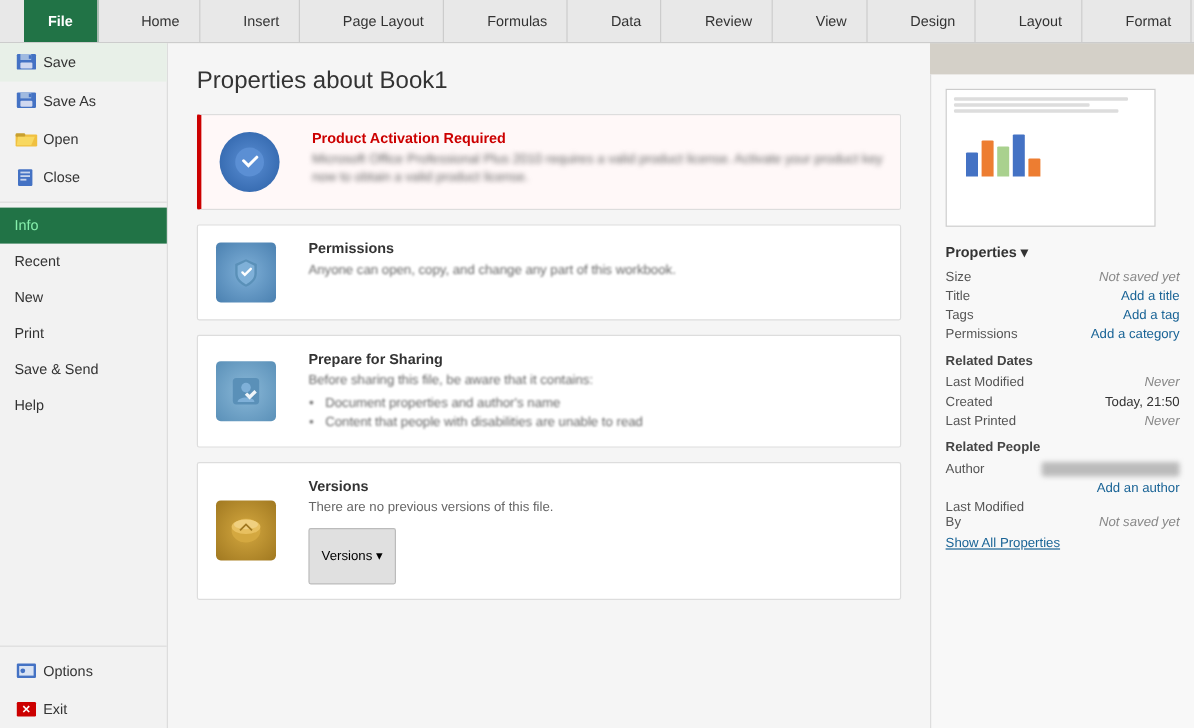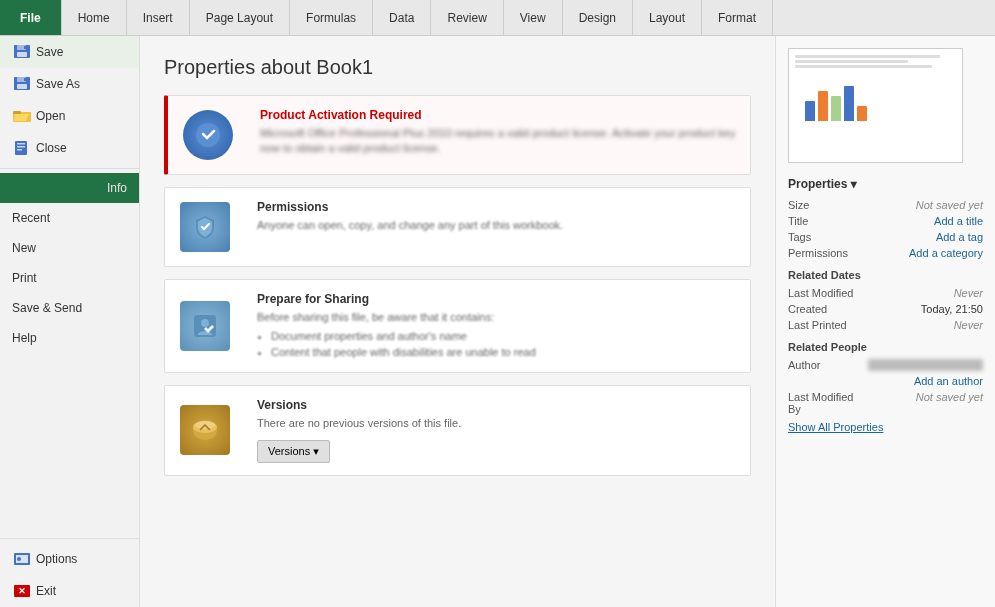--- a/index.html
+++ b/index.html
@@ -1,29 +1,29 @@
 <!DOCTYPE html>
 <html><head>
   <meta charset="utf-8">
   <style>
     * { box-sizing: border-box; margin: 0; padding: 0; }
     body { font-family: 'Segoe UI', Arial, sans-serif; font-size: 12px; background: #d4d0c8; width: 995px; height: 607px; overflow: hidden; }
 
     
     .ribbon { display: flex; align-items: stretch; height: 36px; background: #e8e8e8; border-bottom: 1px solid #ccc; }
-    .ribbon-tab { padding: 0 16px; display: flex; align-items: center; cursor: pointer; font-size: 12px; color: #333; border-right: 1px solid #ccc; }
+    .ribbon-tab { padding: 0 16px; display: flex; align-items: center; cursor: pointer; font-size: 12px; color: #333; border-right: 1px solid #ccc; margin-left: 20px; }
     .ribbon-tab.active-file { background: #217346; color: white; font-weight: bold; padding: 0 20px; }
 
     
     .main-container { display: flex; height: 571px; }
 
     
     .sidebar { width: 140px; background: #f2f2f2; border-right: 1px solid #ddd; display: flex; flex-direction: column; }
     .sidebar-menu-item { display: flex; align-items: center; padding: 8px 12px; cursor: pointer; font-size: 12px; color: #333; gap: 4px; }
-    .sidebar-menu-item.active { background: #217346; color: #e5e5e5; justify-content: flex-end; }
+    .sidebar-menu-item.active { background: #217346; color: #86efac; }
     .sidebar-menu-item.highlighted { background: #e8f0e8; }
     .sidebar-icon { width: 20px; height: 16px; display: flex; align-items: center; justify-content: center; flex-shrink: 0; }
     .sidebar-divider { height: 1px; background: #ddd; margin: 4px 0; }
 
     
     .content-area { flex: 1; background: #f5f5f5; overflow-y: auto; padding: 20px 24px; }
 
     
     .page-title { font-size: 20px; color: #333; font-weight: normal; margin-bottom: 16px; }
 
@@ -37,36 +37,36 @@
     .section-desc { font-size: 11px; color: #666; line-height: 1.4; }
     .section-desc ul { margin-left: 14px; margin-top: 4px; }
 
     
     .icon-activate { width: 50px; height: 50px; background: radial-gradient(circle, #5b8fd4, #2a5fa5); border-radius: 50%; display: flex; align-items: center; justify-content: center; color: white; font-size: 20px; }
     .icon-protect { width: 50px; height: 50px; background: radial-gradient(circle, #7fb0d8, #4a80b0); border-radius: 4px; display: flex; align-items: center; justify-content: center; color: white; font-size: 20px; }
     .icon-check { width: 50px; height: 50px; background: radial-gradient(circle, #8ab8d8, #5a90b8); border-radius: 4px; display: flex; align-items: center; justify-content: center; color: white; font-size: 18px; }
     .icon-versions { width: 50px; height: 50px; background: radial-gradient(circle, #d4a840, #a07820); border-radius: 4px; display: flex; align-items: center; justify-content: center; color: white; font-size: 18px; }
 
     
-    .versions-btn { display: inline-flex; align-items: center; gap: 4px; background: #e0e0e0; border: 1px solid #bbb; border-radius: 2px; padding: 4px 10px; cursor: pointer; font-size: 11px; margin-top: 8px; }
-
-    
-    .right-panel { width: 220px; background: #f8f8f8; border-left: 1px solid #ddd; padding: 12px; overflow-y: auto; flex-shrink: 0; }
+    .versions-btn { display: inline-flex; align-items: center; gap: 4px; background: #e0e0e0; border: 1px solid #bbb; border-radius: 2px; padding: 16px 10px; cursor: pointer; font-size: 11px; margin-top: 8px; }
+
+    
+    .right-panel { width: 220px; background: #f8f8f8; border-left: 1px solid #ddd; padding: 12px; overflow-y: auto; flex-shrink: 0; margin-top: 26px; }
 
     
     .preview-thumbnail { width: 175px; height: 115px; background: white; border: 1px solid #ccc; margin-bottom: 14px; display: flex; align-items: center; justify-content: center; overflow: hidden; position: relative; }
     .thumbnail-lines { width: 100%; height: 100%; padding: 6px; }
     .thumb-row { height: 3px; background: #ddd; margin-bottom: 2px; border-radius: 1px; }
     .thumb-chart { display: flex; align-items: flex-end; gap: 3px; height: 45px; margin-top: 8px; padding: 0 10px; }
     .thumb-bar { background: #4472c4; border-radius: 1px 1px 0 0; }
 
     
     .props-header { font-size: 12px; font-weight: bold; color: #333; margin-bottom: 8px; display: flex; align-items: center; gap: 4px; cursor: pointer; }
     .props-group-title { font-size: 11px; font-weight: bold; color: #444; margin: 10px 0 6px 0; }
-    .prop-row { display: flex; justify-content: space-between; margin-bottom: 4px; font-size: 11px; }
+    .prop-row { display: flex; justify-content: space-between; margin-bottom: 4px; font-size: 11px; align-items: flex-end; }
     .prop-label { color: #555; flex-shrink: 0; width: 80px; }
     .prop-value { color: #333; text-align: right; flex: 1; }
     .prop-value.muted { color: #888; font-style: italic; }
     .prop-value.link-style { color: #1a6496; }
 
     .show-all-link { color: #1a6496; font-size: 11px; cursor: pointer; text-decoration: underline; margin-top: 6px; display: block; }
 
     
     .watermark { position: absolute; top: 50%; left: 50%; transform: translate(-50%, -50%); font-size: 42px; font-weight: bold; color: rgba(150,150,150,0.18); white-space: nowrap; pointer-events: none; font-family: Arial Black, sans-serif; letter-spacing: 2px; z-index: 10; }
 

